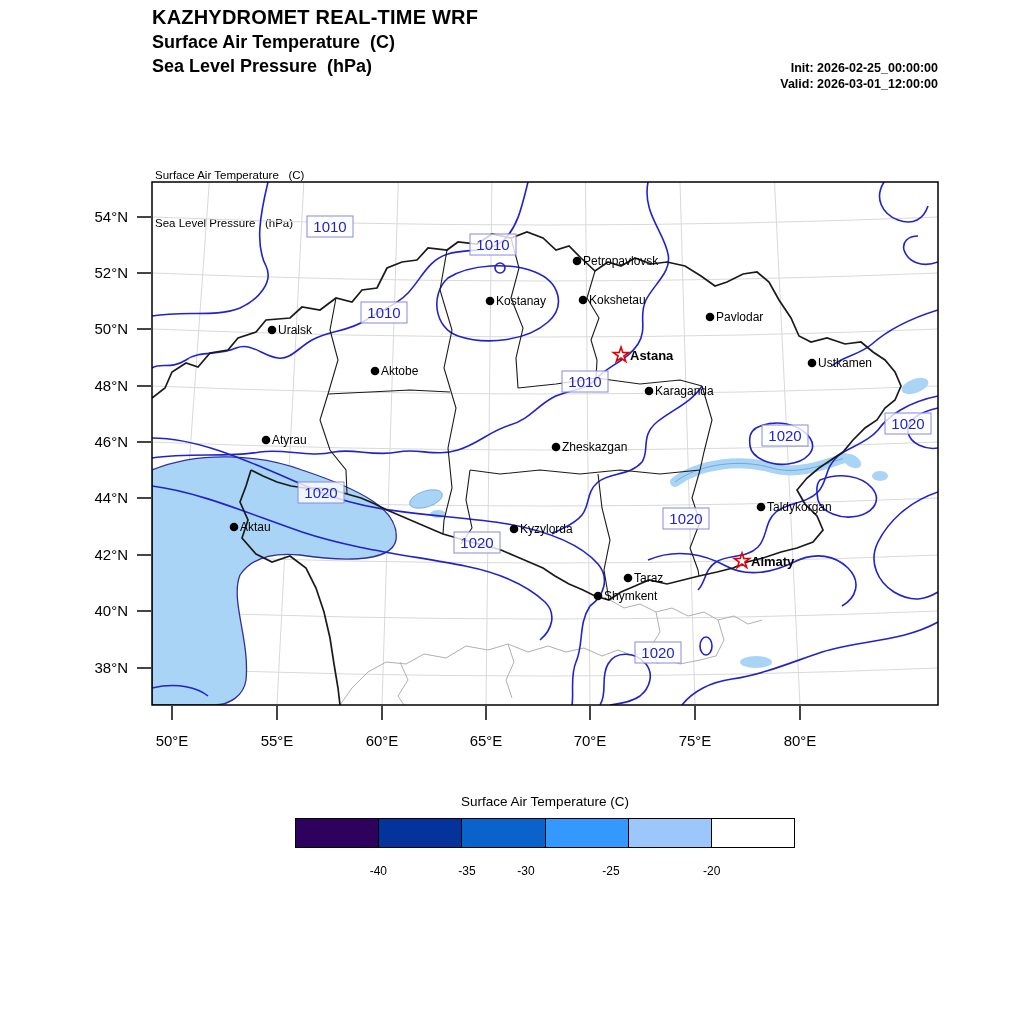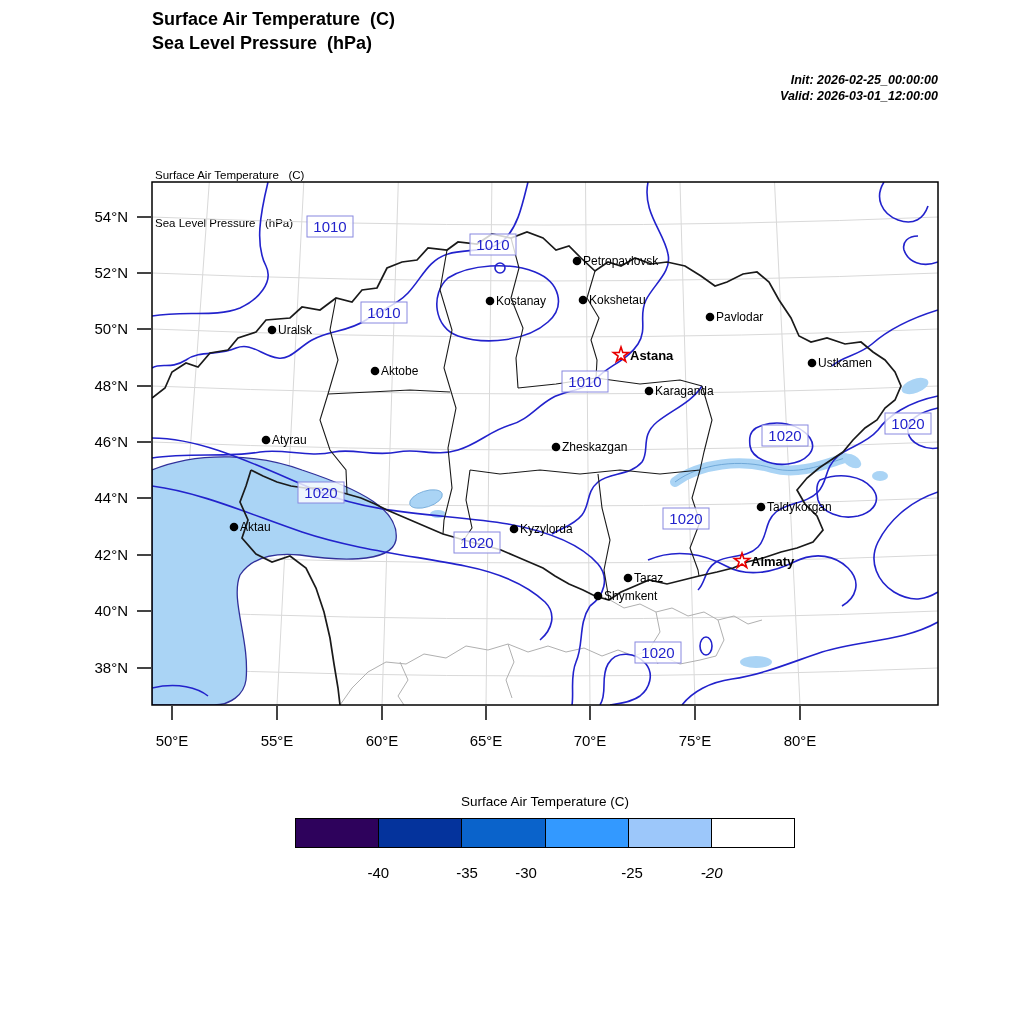--- a/index.html
+++ b/index.html
@@ -1,36 +1,37 @@
 <!DOCTYPE html>
 <html><head>
 <meta charset="utf-8">
 <style>
   html,body{margin:0;padding:0;background:#fff;}
   body{width:1024px;height:1024px;position:relative;font-family:"Liberation Sans",sans-serif;color:#000;overflow:hidden;}
   .hdr{position:absolute;left:152px;top:6px;}
   .hdr .t1{font-size:20px;font-weight:700;letter-spacing:.2px;}
   .hdr .t2{font-size:18px;font-weight:700;margin-top:3px;white-space:pre;}
-  .timeblk{position:absolute;right:86px;top:72px;text-align:right;font-size:12.5px;font-weight:700;line-height:16px;font-style:italic;}
+  .timeblk{position:absolute;right:86px;top:60px;text-align:right;font-size:12.5px;font-weight:700;line-height:16px;}
   .mapsub{position:absolute;left:155px;top:135px;font-size:11.5px;line-height:16px;white-space:pre;}
   #map-svg{position:absolute;left:0;top:0;}
   .axis-label{font-size:15px;fill:#000;}
   .city-label{font-size:12px;fill:#000;}
   .capital-label{font-size:13px;font-weight:700;fill:#000;}
   .contour-label{font-size:15px;fill:#2222cc;}
   .cb-wrap{position:absolute;left:295px;top:818px;width:500px;height:30px;display:flex;border:1px solid #000;box-sizing:border-box;}
   .cb-seg{flex:1;border-right:1px solid #000;}
   .cb-seg:last-child{border-right:none;}
   .cb-title{position:absolute;left:295px;top:794px;width:500px;text-align:center;font-size:13.5px;}
-  .cb-tick{position:absolute;top:864px;font-size:15px;transform:translateX(-50%);}
+  .cb-tick{position:absolute;top:864px;font-size:12px;transform:translateX(-50%);}
 </style>
 </head>
 <body>
 
 <div class="hdr">
+  <div class="t1">KAZHYDROMET REAL-TIME WRF</div>
   <div class="t2">Surface Air Temperature  (C)</div>
   <div class="t2">Sea Level Pressure  (hPa)</div>
 </div>
 <div class="timeblk">
   <div>Init: 2026-02-25_00:00:00</div>
   <div>Valid: 2026-03-01_12:00:00</div>
 </div>
 <div class="mapsub">
   <div>Surface Air Temperature   (C)</div>
   <div>Sea Level Pressure   (hPa)</div>
@@ -229,15 +230,15 @@
     <div class="cb-seg" style="background: rgb(4, 51, 156);"></div>
     <div class="cb-seg" style="background: rgb(10, 99, 203);"></div>
     <div class="cb-seg" style="background: rgb(51, 153, 255);"></div>
     <div class="cb-seg" style="background: rgb(156, 199, 250);"></div>
     <div class="cb-seg" style="background: rgb(255, 255, 255);"></div>
   </div>
 <div id="cb-ticks">
     <span class="cb-tick" style="left: 378.333px;">-40</span>
     <span class="cb-tick" style="left: 467px;">-35</span>
     <span class="cb-tick" style="left: 526px;">-30</span>
-    <span class="cb-tick" style="left: 632px; text-align: right;">-25</span>
-    <span class="cb-tick" style="left: 711.667px; font-style: italic;">-20</span>
+    <span class="cb-tick" style="left: 611px; text-align: right;">-25</span>
+    <span class="cb-tick" style="left: 711.667px;">-20</span>
   </div>
 
 </body></html>

